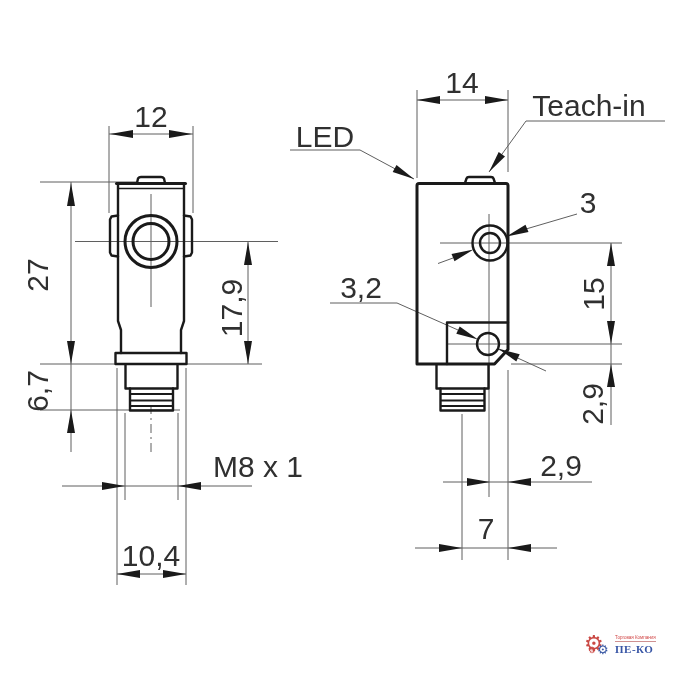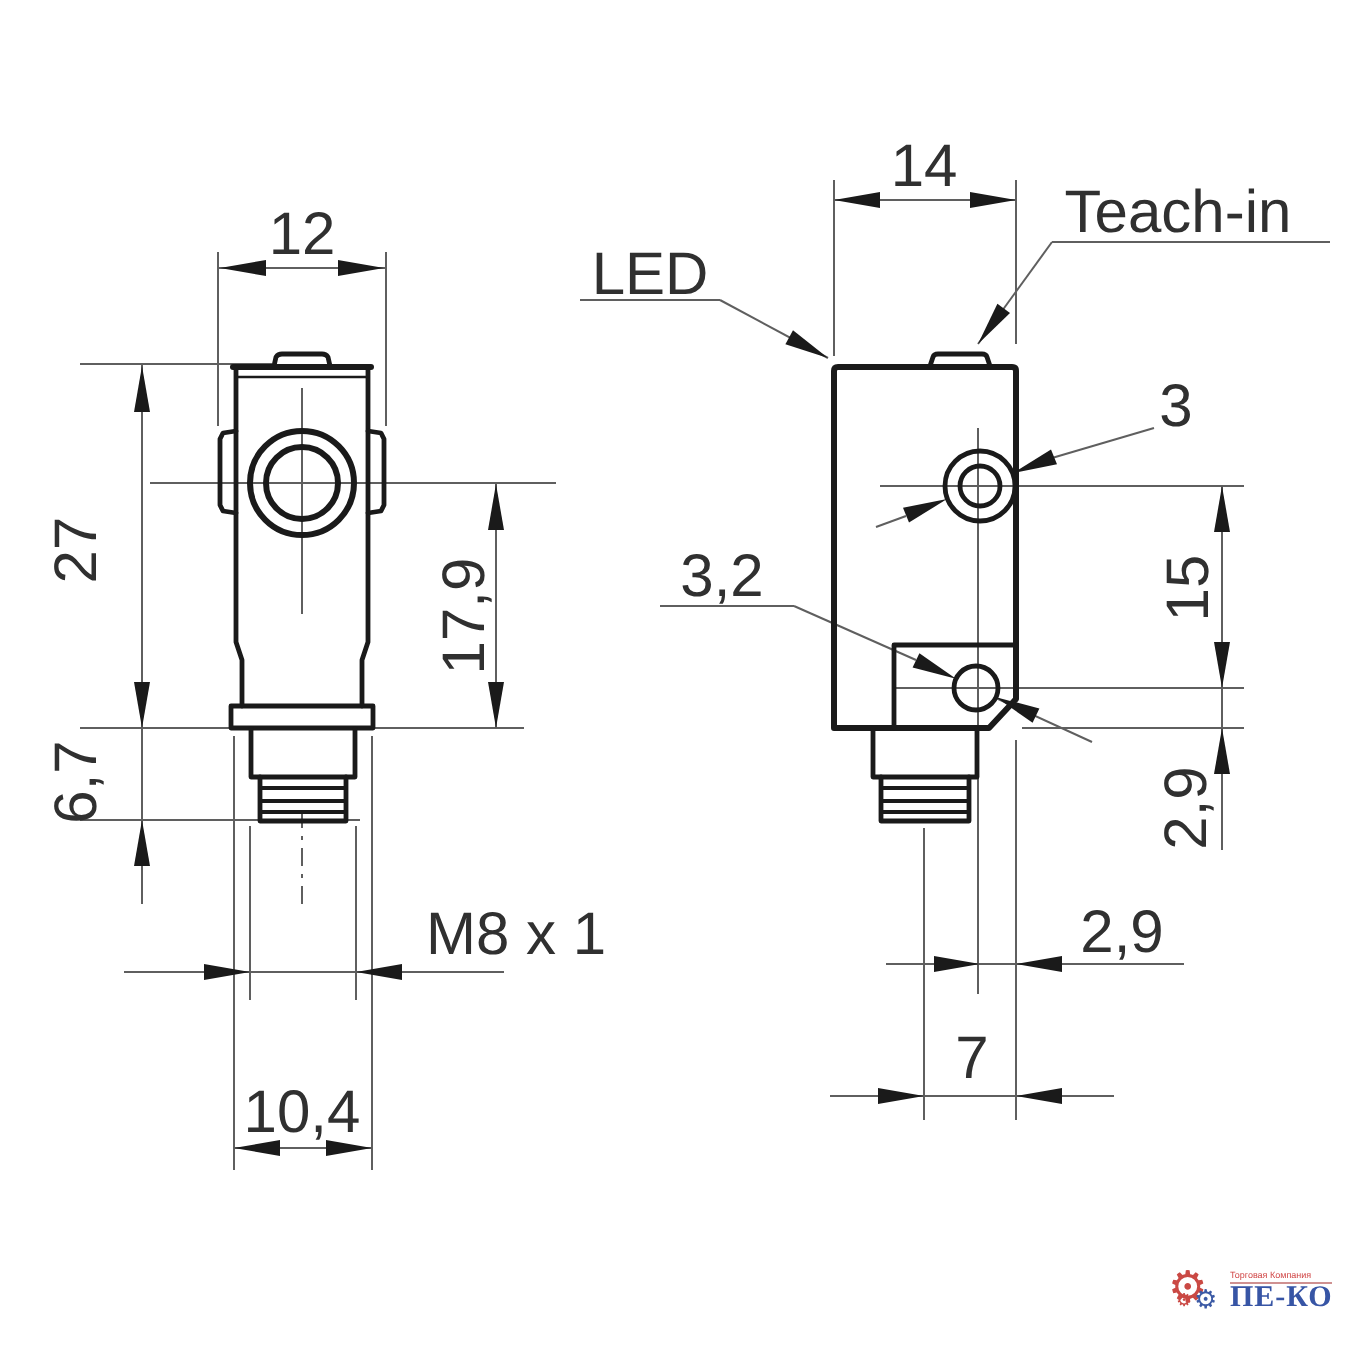--- a/index.html
+++ b/index.html
@@ -12,21 +12,21 @@
   .med2{stroke:#1a1a1a;stroke-width:2;fill:none;}
   .hairline{stroke:#1a1a1a;stroke-width:1.3;fill:none;}
   .arrow{fill:#1a1a1a;stroke:none;}
   #logo{position:absolute;left:584px;top:626px;width:92px;height:40px;opacity:.92;display:flex;align-items:center;}
   #logo .gears{position:relative;width:30px;height:30px;flex:0 0 auto;}
   #logo .gear-big{position:absolute;left:0;top:2px;font-size:22px;line-height:22px;color:#c63a35;}
   #logo .gear-small{position:absolute;left:13px;top:12px;font-size:13px;line-height:13px;color:#2c4d9e;}
   #logo .gear-tiny{position:absolute;left:4px;top:15px;font-size:9px;line-height:9px;color:#c63a35;}
   #logo .text-block{margin-left:1px;}
   #logo .tagline{font-size:4.5px;color:#cc3333;white-space:nowrap;border-bottom:.5px solid #cc8888;padding-bottom:.5px;}
-  #logo .brand{font-family:"Liberation Serif", serif;font-weight:bold;font-size:15px;color:#27479e;letter-spacing:.5px;line-height:15px;}
+  #logo .brand{font-family:"Liberation Serif", serif;font-weight:bold;font-size:11px;color:#27479e;letter-spacing:.5px;line-height:15px;}
 </style>
 </head>
 <body>
 
 
 
 <svg width="675" height="675" viewBox="0 0 675 675">
 
   <g>
     <path class="thin" d="M40,182 L136,182"></path>

